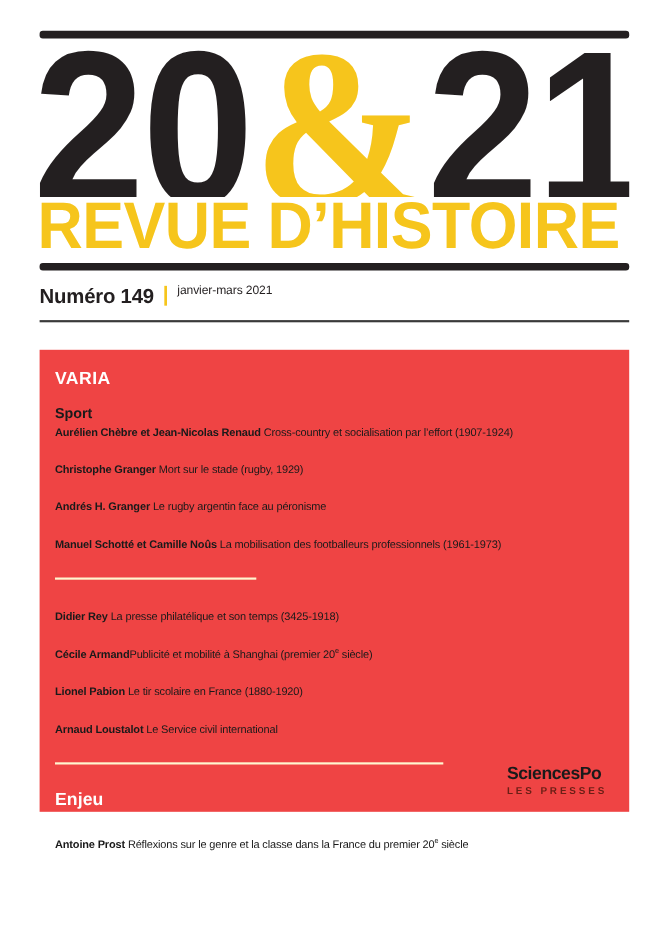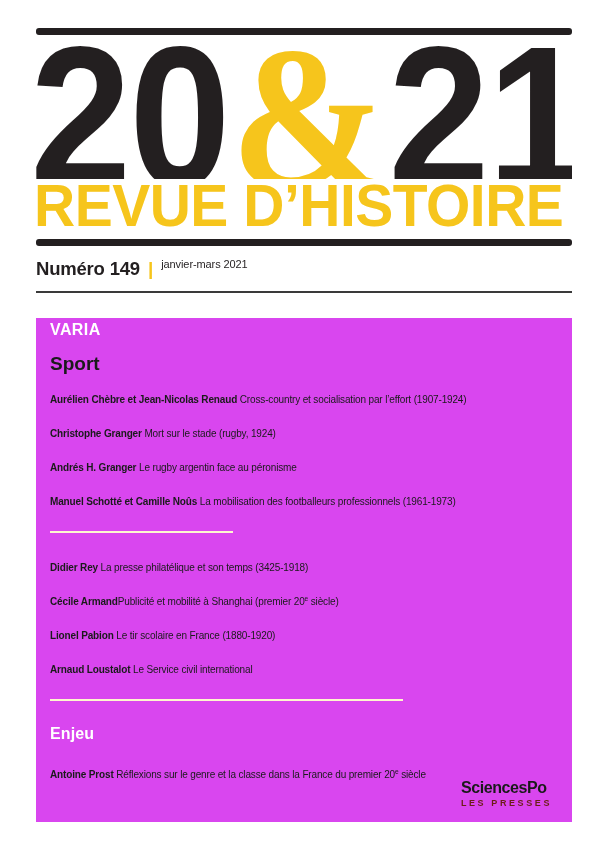--- a/index.html
+++ b/index.html
@@ -120,40 +120,40 @@
     background: #3a3a3a;
     margin-top: 11px;
   }
 
   
   .panel {
     position: absolute;
     left: 36px;
     top: 318px;
     width: 536px;
-    height: 504px;
-    background: #d946ef;
+    height: 420px;
+    background: #ef4444;
     box-sizing: border-box;
-    padding: 3px 20px 0 14px;
+    padding: 18px 20px 0 14px;
   }
 
   .section-head {
     color: #ffffff;
     font-weight: bold;
     font-size: 16px;
     letter-spacing: 0.4px;
     margin: 0 0 14px 0;
   }
   .section-head.enjeu { letter-spacing: 0.1px; margin-bottom: 21px; }
 
   .rubric {
     color: #1a1a1a;
     font-weight: bold;
-    font-size: 19px;
-    margin: 0 0 14px 0;
+    font-size: 13px;
+    margin: 0 0 0 0;
   }
 
   .entry {
     color: #1a1a1a;
     font-size: 10px;
     line-height: 21px;
     margin: 0 0 13px 0;
     max-width: 500px;
     letter-spacing: -0.15px;
   }
@@ -232,21 +232,21 @@
 
     <div class="rubric">Sport</div>
 
     <div>
       <p class="entry">
         <span class="author">Aurélien Chèbre et Jean-Nicolas Renaud</span>
         <span>Cross-country et socialisation par l’effort (1907-1924)</span>
       </p>
       <p class="entry">
         <span class="author">Christophe Granger</span>
-        <span>Mort sur le stade (rugby, 1924)</span>
+        <span>Mort sur le stade (rugby, 1929)</span>
       </p>
       <p class="entry">
         <span class="author">Andrés H. Granger</span>
         <span>Le rugby argentin face au péronisme</span>
       </p>
       <p class="entry">
         <span class="author">Manuel Schotté et Camille Noûs</span>
         <span>La mobilisation des footballeurs professionnels (1961-1973)</span>
       </p>
     </div>

